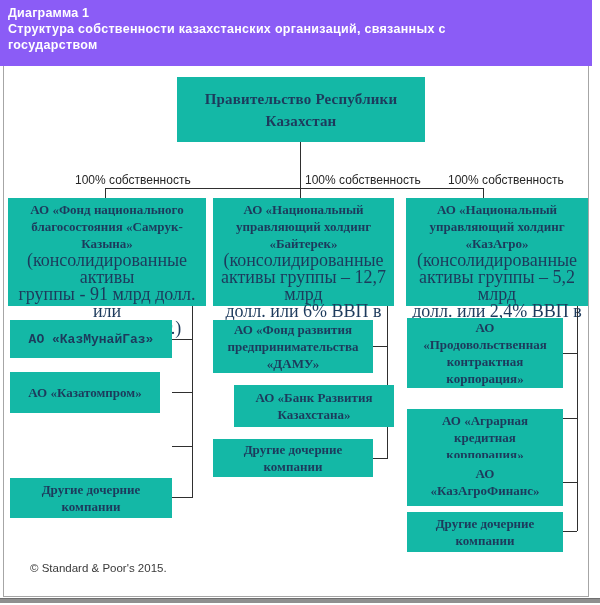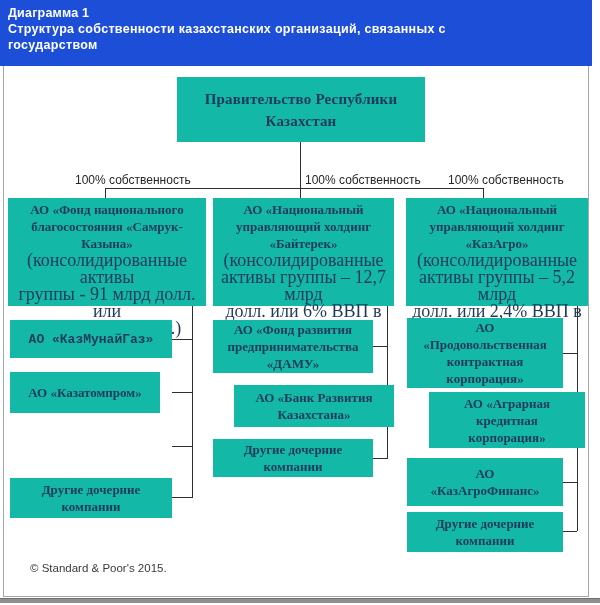--- a/index.html
+++ b/index.html
@@ -2,21 +2,21 @@
 <html><head>
 <meta charset="utf-8">
 <style>
   html,body { margin:0; padding:0; background:#ffffff; }
   .stage {
     position:relative; width:600px; height:605px; background:#ffffff;
     font-family:"Liberation Sans", sans-serif; overflow:hidden;
   }
   .header-band {
     position:absolute; left:0; top:0; width:592px; height:66px;
-    background:#1d4ed8; color:#ffffff; box-sizing:border-box; padding:5px 10px 0 8px;
+    background:#8b5cf6; color:#ffffff; box-sizing:border-box; padding:5px 10px 0 8px;
   }
   .fig-label { font-size:12.5px; font-weight:bold; line-height:16px; letter-spacing:0.2px; }
   .fig-title { font-size:12.5px; font-weight:bold; line-height:16px; letter-spacing:0.3px; white-space:pre-line; }
   .frame {
     position:absolute; left:3px; top:66px; width:584px; height:530px;
     border:1px solid #a6a6a6; border-top:none; background:#ffffff;
   }
   .node {
     position:absolute; background:#14b8a6; color:#1d3a5c;
     font-family:"Liberation Serif", serif; text-align:center;
@@ -129,21 +129,21 @@
   <div class="line" style="left:563px;top:418px;width:14px;height:1px;"></div>
   <div class="line" style="left:563px;top:482px;width:14px;height:1px;"></div>
   <div class="line" style="left:563px;top:531px;width:14px;height:1px;"></div>
 
   <div class="node child" style="left:407px;top:318px;width:156px;height:70px;">
     <div class="txt bold">АО
 «Продовольственная
 контрактная
 корпорация»</div>
   </div>
-  <div class="node child" style="left:407px;top:392px;width:156px;height:56px;margin-left:22px;">
+  <div class="node child" style="left:407px;top:409px;width:156px;height:56px;">
     <div class="txt bold">АО «Аграрная
 кредитная
 корпорация»</div>
   </div>
   <div class="node child" style="left:407px;top:458px;width:156px;height:48px;">
     <div class="txt bold">АО
 «КазАгроФинанс»</div>
   </div>
   <div class="node child" style="left:407px;top:512px;width:156px;height:40px;">
     <div class="txt bold">Другие дочерние

